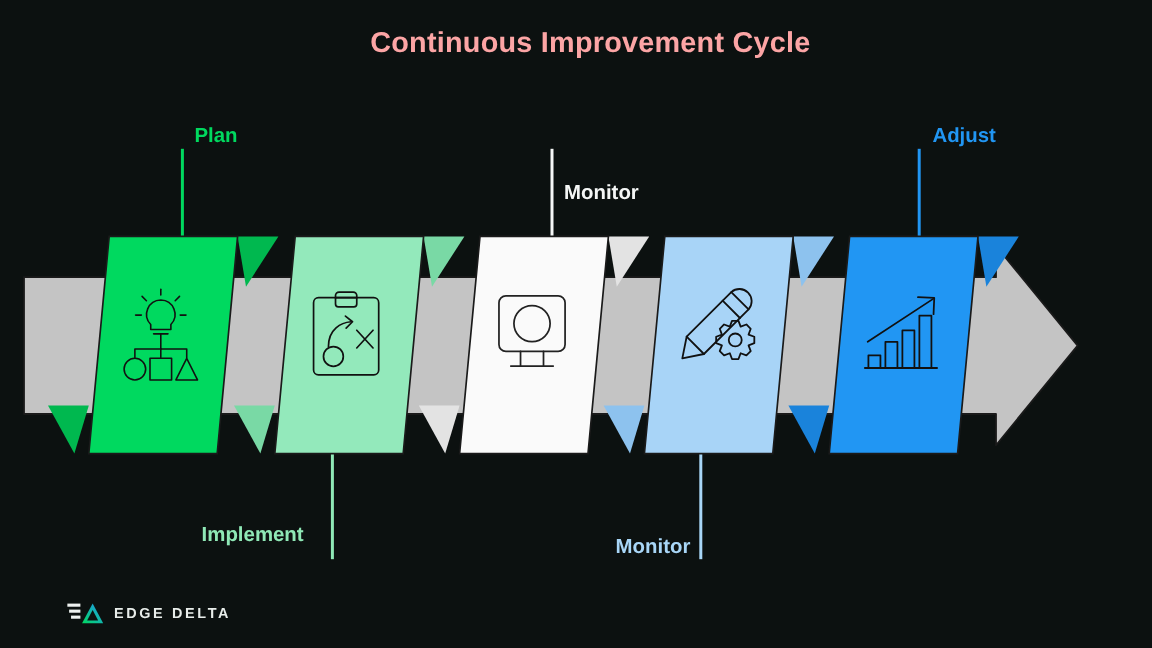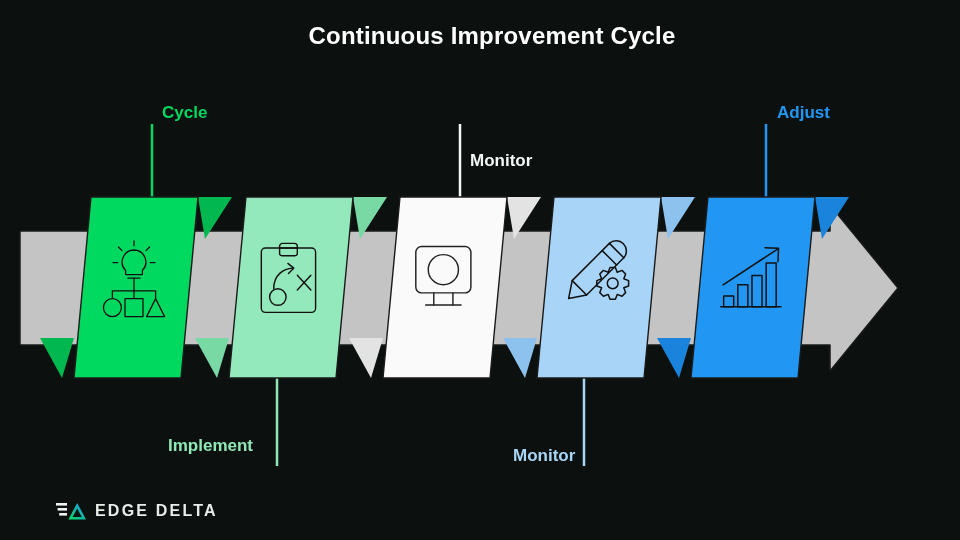--- a/index.html
+++ b/index.html
@@ -9,21 +9,21 @@
     font-family:"Liberation Sans", sans-serif;
     overflow:hidden;
   }
   #stage { position:relative; width:960px; height:540px; }
 
   
   #page-title {
     position:absolute; top:22px; left:0; width:960px;
     text-align:center;
     font-size:24px; font-weight:bold; letter-spacing:.2px;
-    color:#ffffff;
+    color:#fca5a5;
     padding-left:24px;
   }
 
   
   #diagram { position:absolute; top:0; left:0; }
 
   
   .lbl {
     position:absolute;
     font-size:17px; font-weight:bold; white-space:nowrap;
@@ -33,21 +33,21 @@
   .lbl-repeat    { left:777px; top:103px; color:#2196f3; }
   .lbl-implement { left:168px; top:436px; color:#8fe8b6; }
   .lbl-adjust    { left:513px; top:446px; color:#a8d6f7; }
 
   
   #brand {
     position:absolute; left:56px; top:500px;
     display:flex; align-items:center; gap:9px;
   }
   #brand-text {
-    font-size:16px; font-weight:bold; letter-spacing:2.2px; color:#e8edea;
+    font-size:12px; font-weight:bold; letter-spacing:2.2px; color:#e8edea;
   }
 </style>
 </head>
 <body>
 
 <div id="stage">
 
   <div id="page-title">Continuous Improvement Cycle</div>
 
   <svg id="diagram" width="960" height="540" viewBox="0 0 960 540">
@@ -152,21 +152,21 @@
         <rect x="26" y="190" width="34" height="36"></rect>
         <rect x="74" y="152" width="34" height="74"></rect>
         <rect x="122" y="120" width="34" height="106"></rect>
         <rect x="170" y="78" width="34" height="148"></rect>
         <path d="M24 152 L210 30"></path>
         <path d="M166 26 L212 28 L210 74"></path>
       </g>
     </g>
   </svg>
 
-  <div class="lbl lbl-plan">Cycle</div>
+  <div class="lbl lbl-plan">Plan</div>
   <div class="lbl lbl-implement">Implement</div>
   <div class="lbl lbl-monitor">Monitor</div>
   <div class="lbl lbl-adjust">Monitor</div>
   <div class="lbl lbl-repeat">Adjust</div>
 
   <div id="brand">
     <svg width="30" height="22" viewBox="0 0 30 22">
       <defs>
         <linearGradient id="edgrad" x1="0" y1="1" x2="1" y2="0">
           <stop offset="0%" stop-color="#00d95f"></stop>

